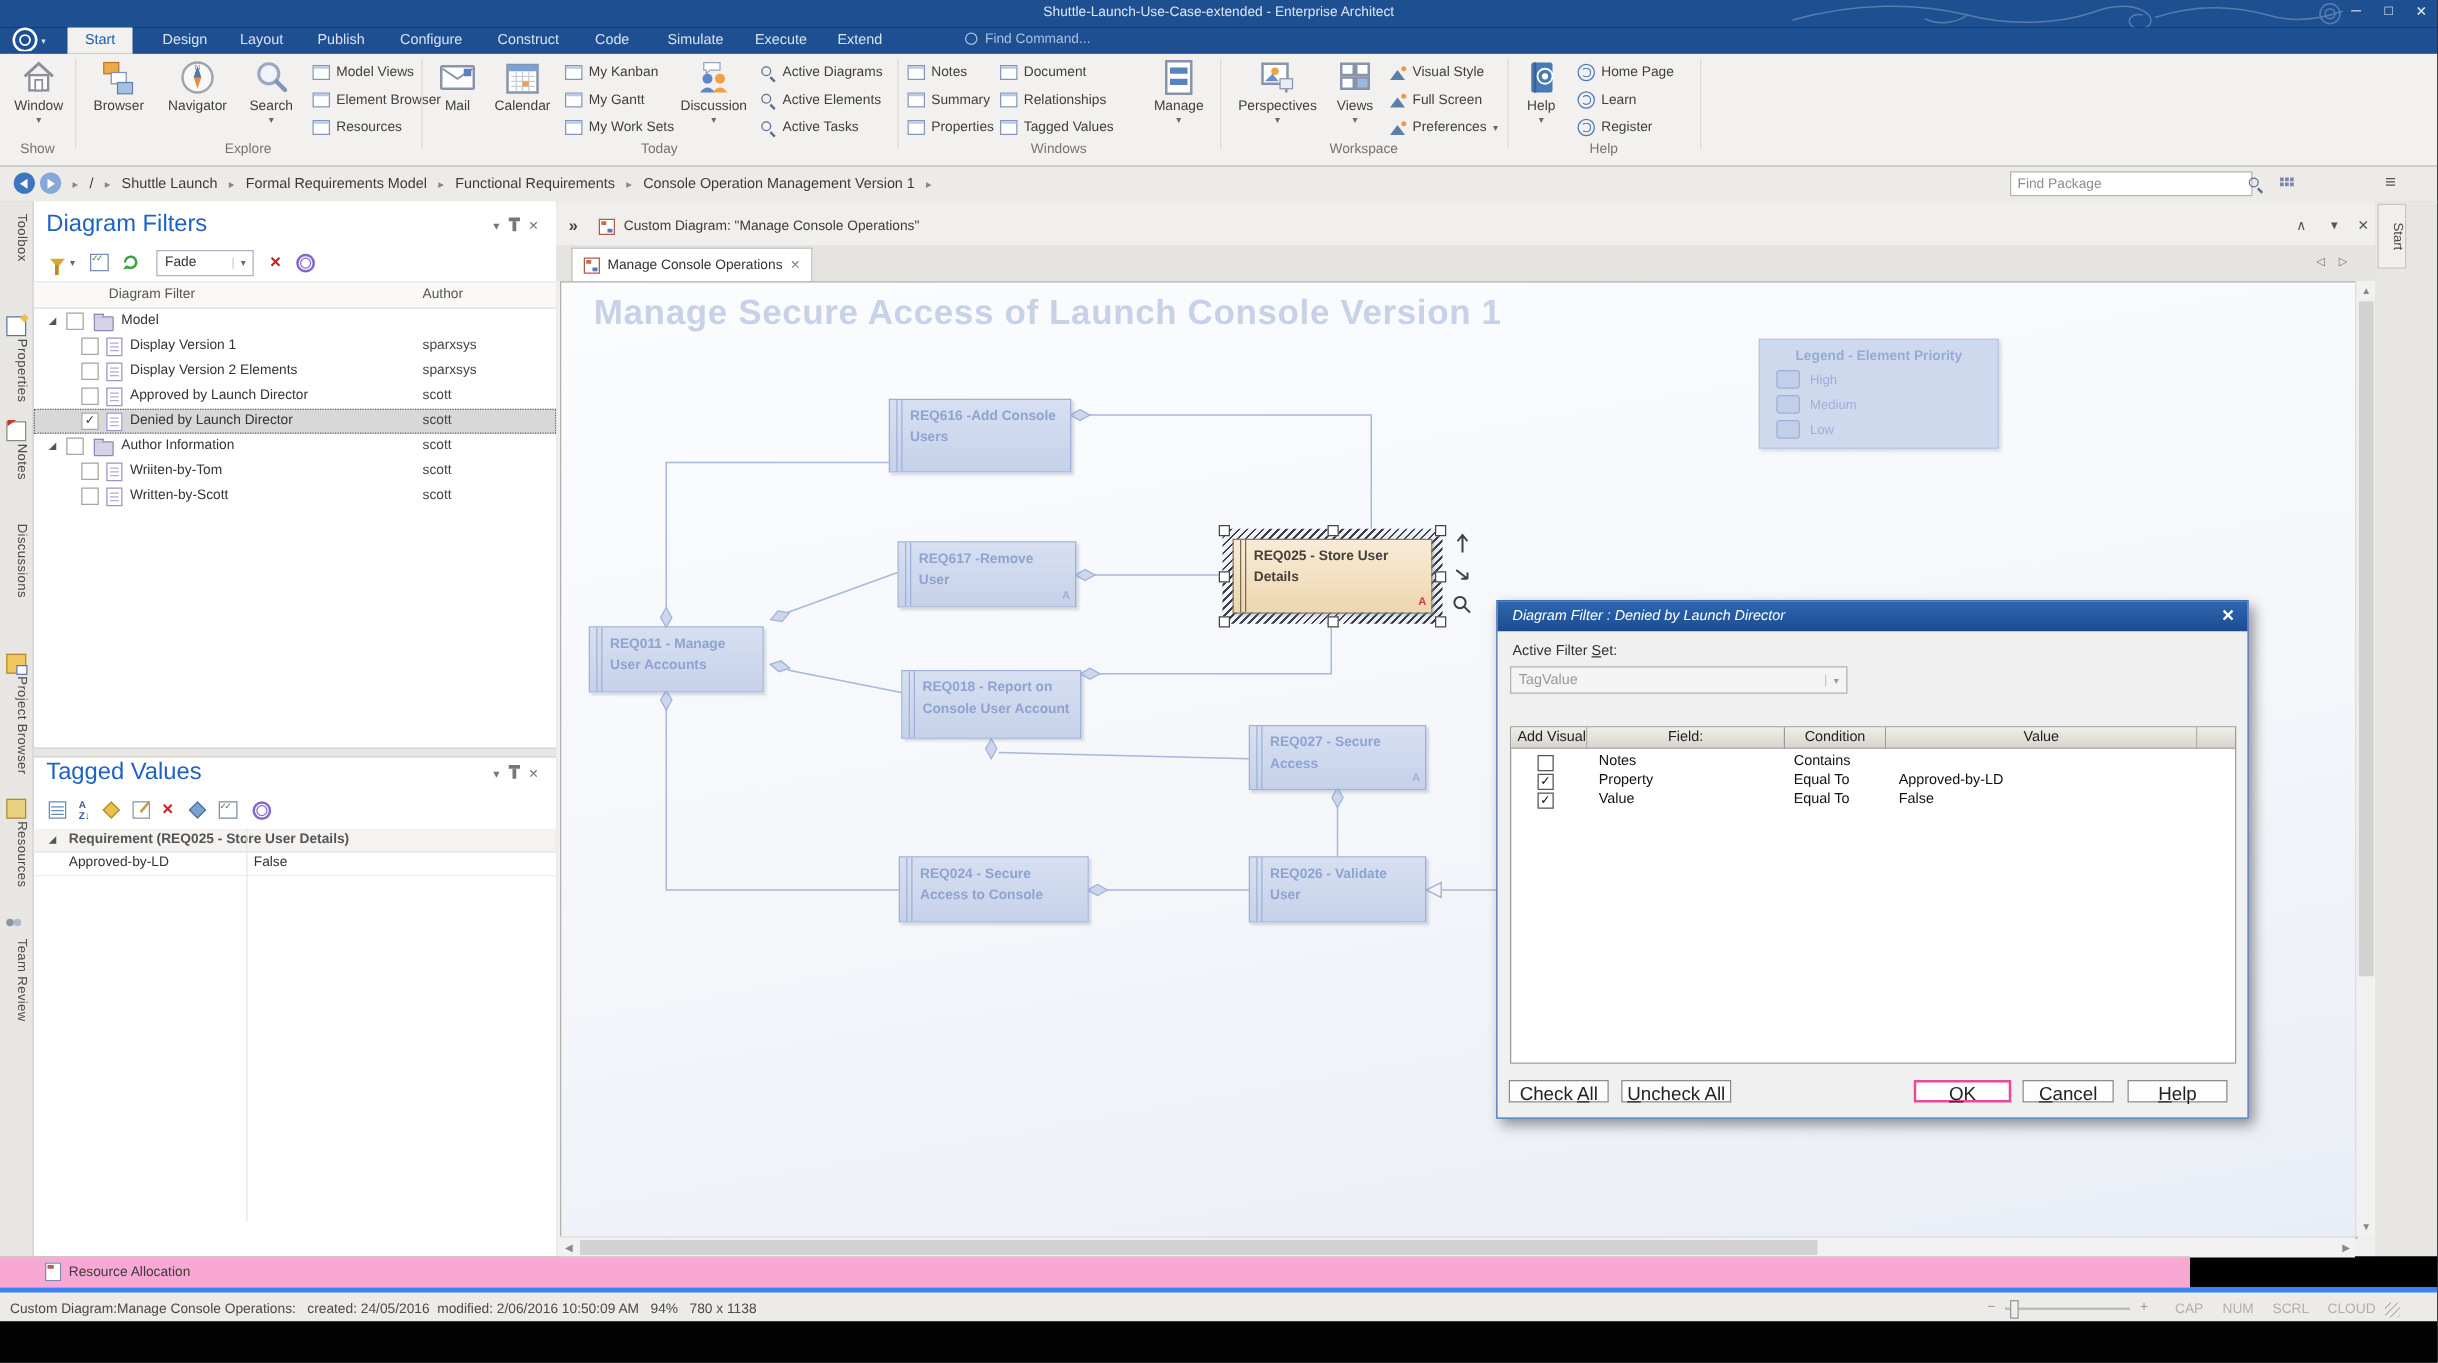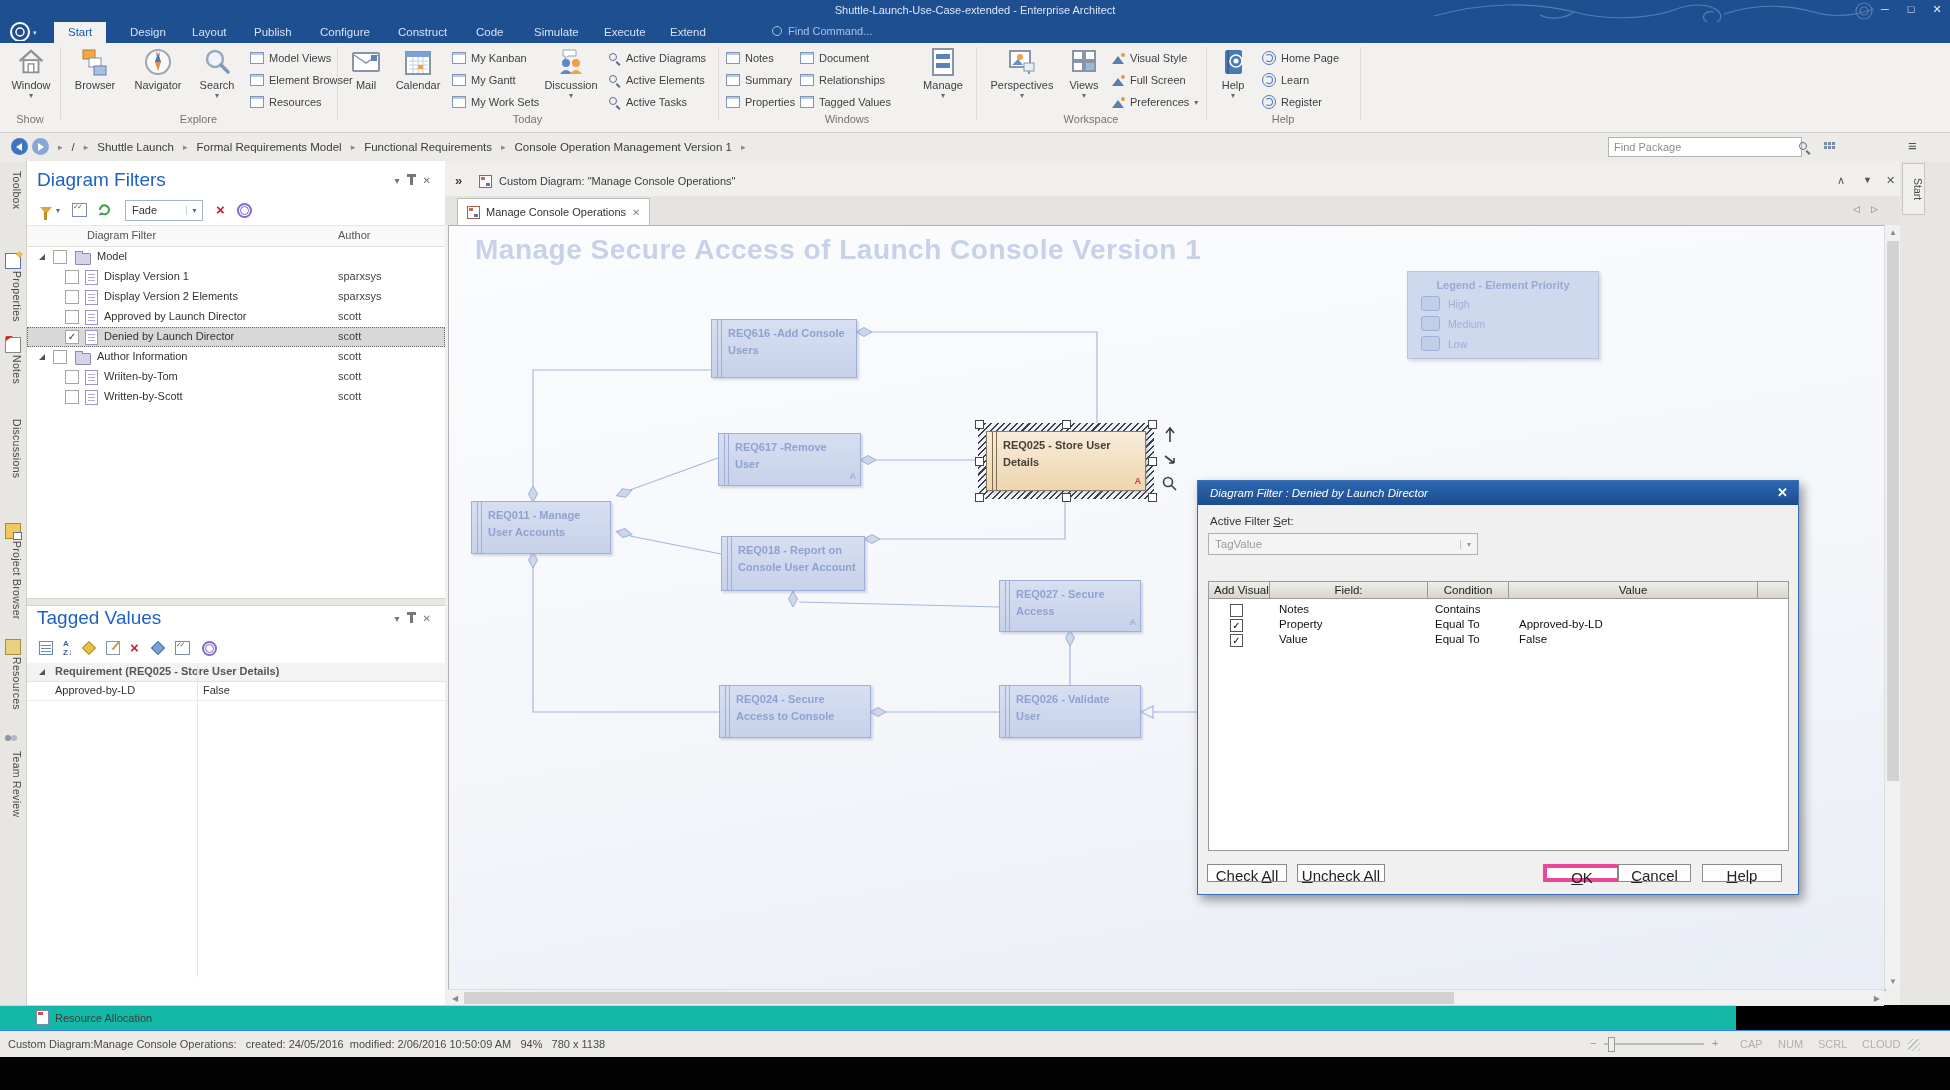--- a/index.html
+++ b/index.html
@@ -123,43 +123,43 @@
   .legend .li{display:flex;align-items:center;gap:8px;margin:5px 0 0 13px;font-size:10.5px;color:#9db0da;}
   .legend .sw{width:17px;height:13px;background:#c2cfe9;border:1px solid #9fb0d8;border-radius:3px;}
   .vscroll{position:absolute;left:1439px;top:64px;width:16px;height:764px;background:#f1f1f1;border-left:1px solid #dcdcdc;}
   .hscroll{position:absolute;left:3px;top:828px;width:1436px;height:16px;background:#f1f1f1;border-top:1px solid #dcdcdc;}
   .thumb{position:absolute;background:#d2d2d2;}
   .sarr{position:absolute;color:#8a8a8a;font-size:8px;}
   
   .rstrip{position:absolute;left:1900px;top:161px;width:50px;height:844px;background:#e8e6e3;}
   .stab{position:absolute;left:2px;top:2px;width:21px;height:50px;background:#f0efed;border:1px solid #c8c6c2;writing-mode:vertical-rl;font-size:10.5px;color:#4a4a4a;text-align:center;}
   
-  .resrow{position:absolute;left:0;top:1005px;width:1736px;height:25px;background:#14b8a6;border-top:1px solid #d2d0cc;}
+  .resrow{position:absolute;left:0;top:1005px;width:1736px;height:25px;background:#f9a8d4;border-top:1px solid #d2d0cc;padding-left:16px;}
   .restab{position:absolute;left:36px;top:4px;display:flex;align-items:center;gap:6px;font-size:11px;color:#3c3c3c;}
   .ic-res{width:11px;height:13px;background:#fff;border:1px solid #7a8ab0;position:relative;display:inline-block;}
   .ic-res::before{content:"";position:absolute;top:1px;left:1px;width:5px;height:3px;background:#c05a4a;}
-  .sbar{position:absolute;left:0;top:1030px;width:1950px;height:27px;background:#edebe8;border-top:1px solid #3b82f6;font-size:11px;color:#4a4a4a;}
+  .sbar{position:absolute;left:0;top:1030px;width:1950px;height:27px;background:#edebe8;border-top:4px solid #3b82f6;font-size:11px;color:#4a4a4a;}
   .sbar .stext{position:absolute;left:8px;top:7px;white-space:pre;}
   .ind{position:absolute;top:7px;color:#b2b0ac;}
   .grip{position:absolute;left:1908px;top:8px;width:12px;height:12px;background:repeating-linear-gradient(135deg,transparent 0 3px,#bbb 3px 4px);}
   .blk{position:absolute;left:0;top:1057px;width:1950px;height:33px;background:#030303;}
   
   .dlg{position:absolute;left:1197px;top:480px;width:600px;height:413px;background:#f0f0f0;border:1px solid #3b6eb5;box-shadow:4px 5px 10px rgba(0,0,0,.4);z-index:50;}
   .dlg .dtitle{position:absolute;left:0;top:0;width:100%;height:24px;background:linear-gradient(180deg,#2d68b2,#1c4c8e);color:#fff;font-size:11.5px;line-height:24px;padding-left:12px;box-sizing:border-box;font-style:italic;}
   .dlg .dclose{position:absolute;right:10px;top:4px;color:#fff;font-size:13px;font-weight:bold;cursor:default;}
   .dlg .dlabel{position:absolute;left:12px;top:34px;font-size:11.5px;color:#333;}
   .dcombo{position:absolute;left:10px;top:52px;width:268px;height:20px;background:#f4f4f4;border:1px solid #b0b0b0;display:flex;align-items:center;font-size:11.5px;color:#9a9a9a;}
   .dcombo .cv{flex:1;padding:0 6px;}
   .dcombo .ca{width:16px;border-left:1px solid #c8c8c8;text-align:center;color:#999;font-size:8px;}
   .dtable{position:absolute;left:10px;top:100px;width:579px;height:268px;background:#fff;border:1px solid #9a9a9a;}
   .dth{position:absolute;top:0;height:17px;background:linear-gradient(#f0eee9,#d9d5cd);border-right:1px solid #9a9a9a;border-bottom:1px solid #9a9a9a;font-size:11.5px;color:#222;line-height:17px;text-align:center;box-sizing:border-box;}
   .drow{position:absolute;left:0;width:100%;height:15px;font-size:11.5px;color:#111;}
   .dcb{position:absolute;left:21px;top:1px;width:11px;height:11px;border:1px solid #555;background:#fff;font:bold 10px/11px "DejaVu Sans",sans-serif;text-align:center;color:#000;}
   .dbtn{position:absolute;top:383px;height:18px;background:#fdfdfd;border:1px solid #8a8a8a;font-size:15px;color:#222;text-align:center;line-height:21px;cursor:default;box-sizing:border-box;}
-  .dbtn.ok{border:4px solid #ec4899;line-height:19px;margin-left:12px;}
+  .dbtn.ok{border:2px solid #ec4899;line-height:19px;}
   svg{display:block;}
 </style>
 </head>
 <body>
 
 <div id="app">
 
   <div class="tbar">
     <svg width="470" height="22" style="position:absolute;right:56px;top:0;opacity:.45">
       <g fill="none" stroke="#9db4d6" stroke-width="1.2">

